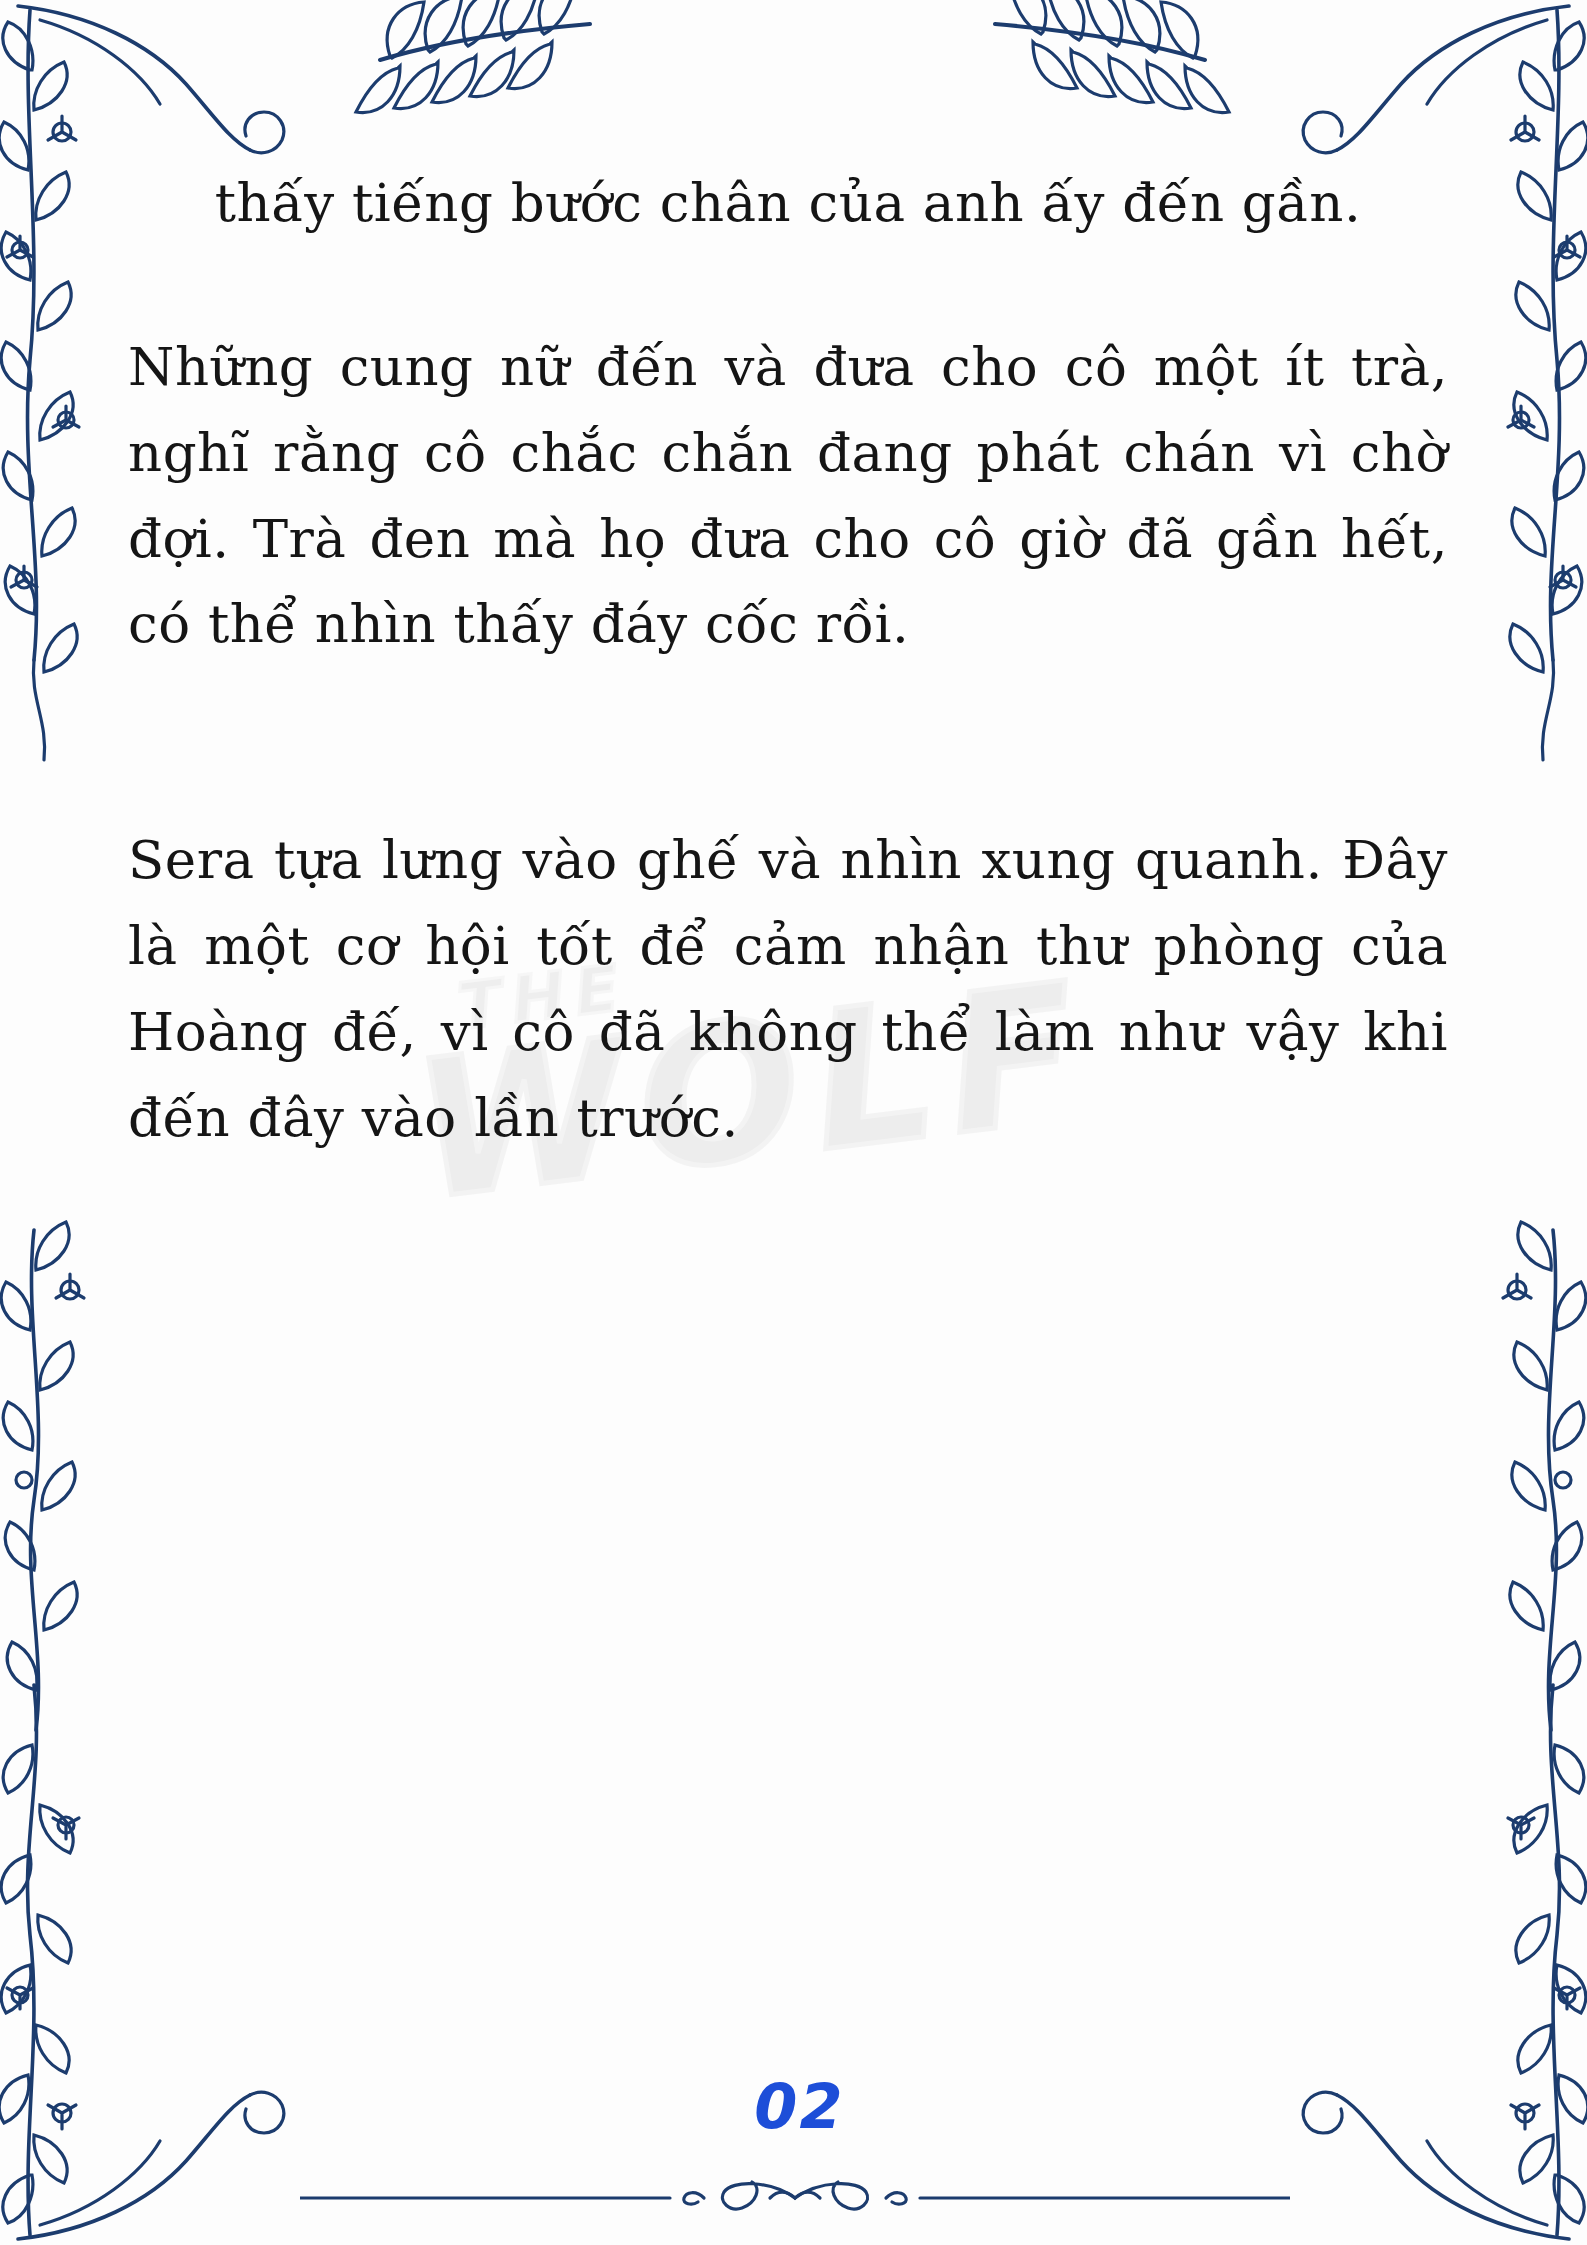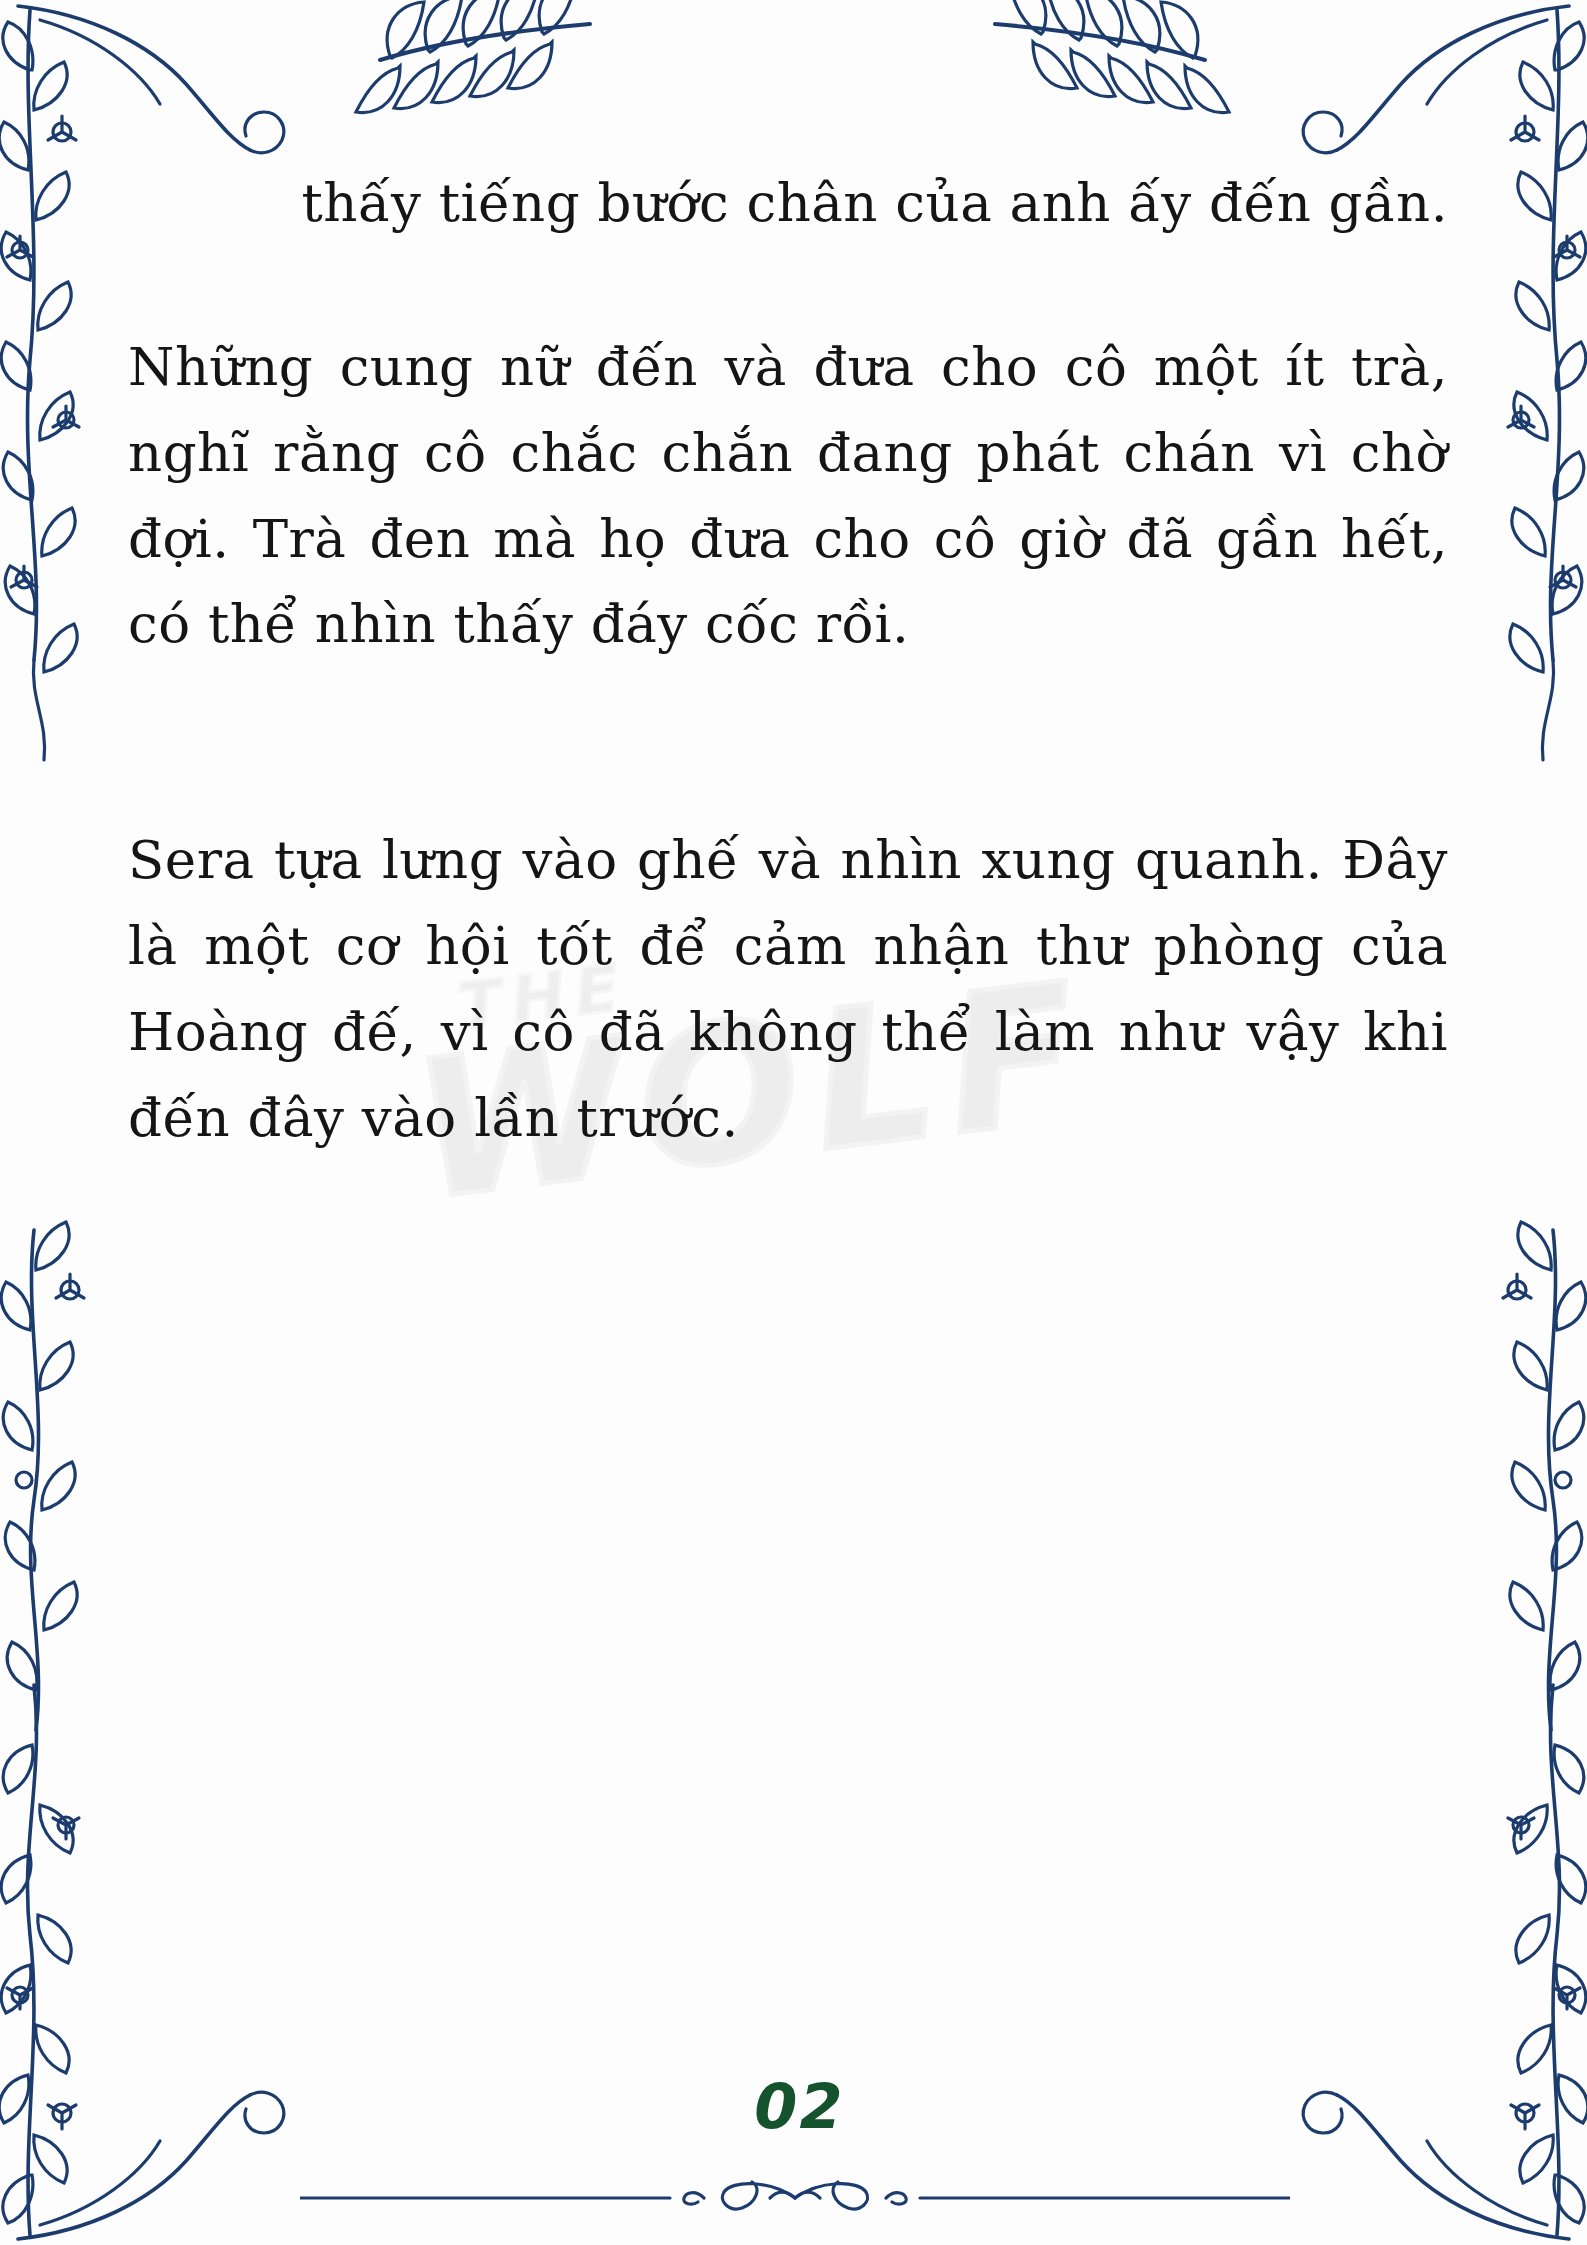--- a/index.html
+++ b/index.html
@@ -75,41 +75,41 @@
     font-family: "DejaVu Serif", serif;
     font-size: 53px;
     line-height: 1.62;
     color: #151515;
     text-align: justify;
     margin: 0 0 62px 0;
     letter-spacing: 0.5px;
   }
   .para.first {
     margin-bottom: 78px;
-    text-align: right;
+    text-align: center;
   }
   .para.gap-after {
     margin-bottom: 150px;
   }
   .para.last {
     margin-bottom: 0;
   }
 
   
   .page-number {
     position: absolute;
     left: 12px;
     right: 0;
     top: 2070px;
     text-align: center;
     font-family: "DejaVu Sans", sans-serif;
     font-weight: bold;
     font-style: italic;
     font-size: 62px;
-    color: #14532d;
+    color: #1d4ed8;
     letter-spacing: 2px;
   }
   .footer-rule {
     position: absolute;
     left: 300px;
     top: 2178px;
     width: 990px;
     height: 40px;
   }
 </style>

